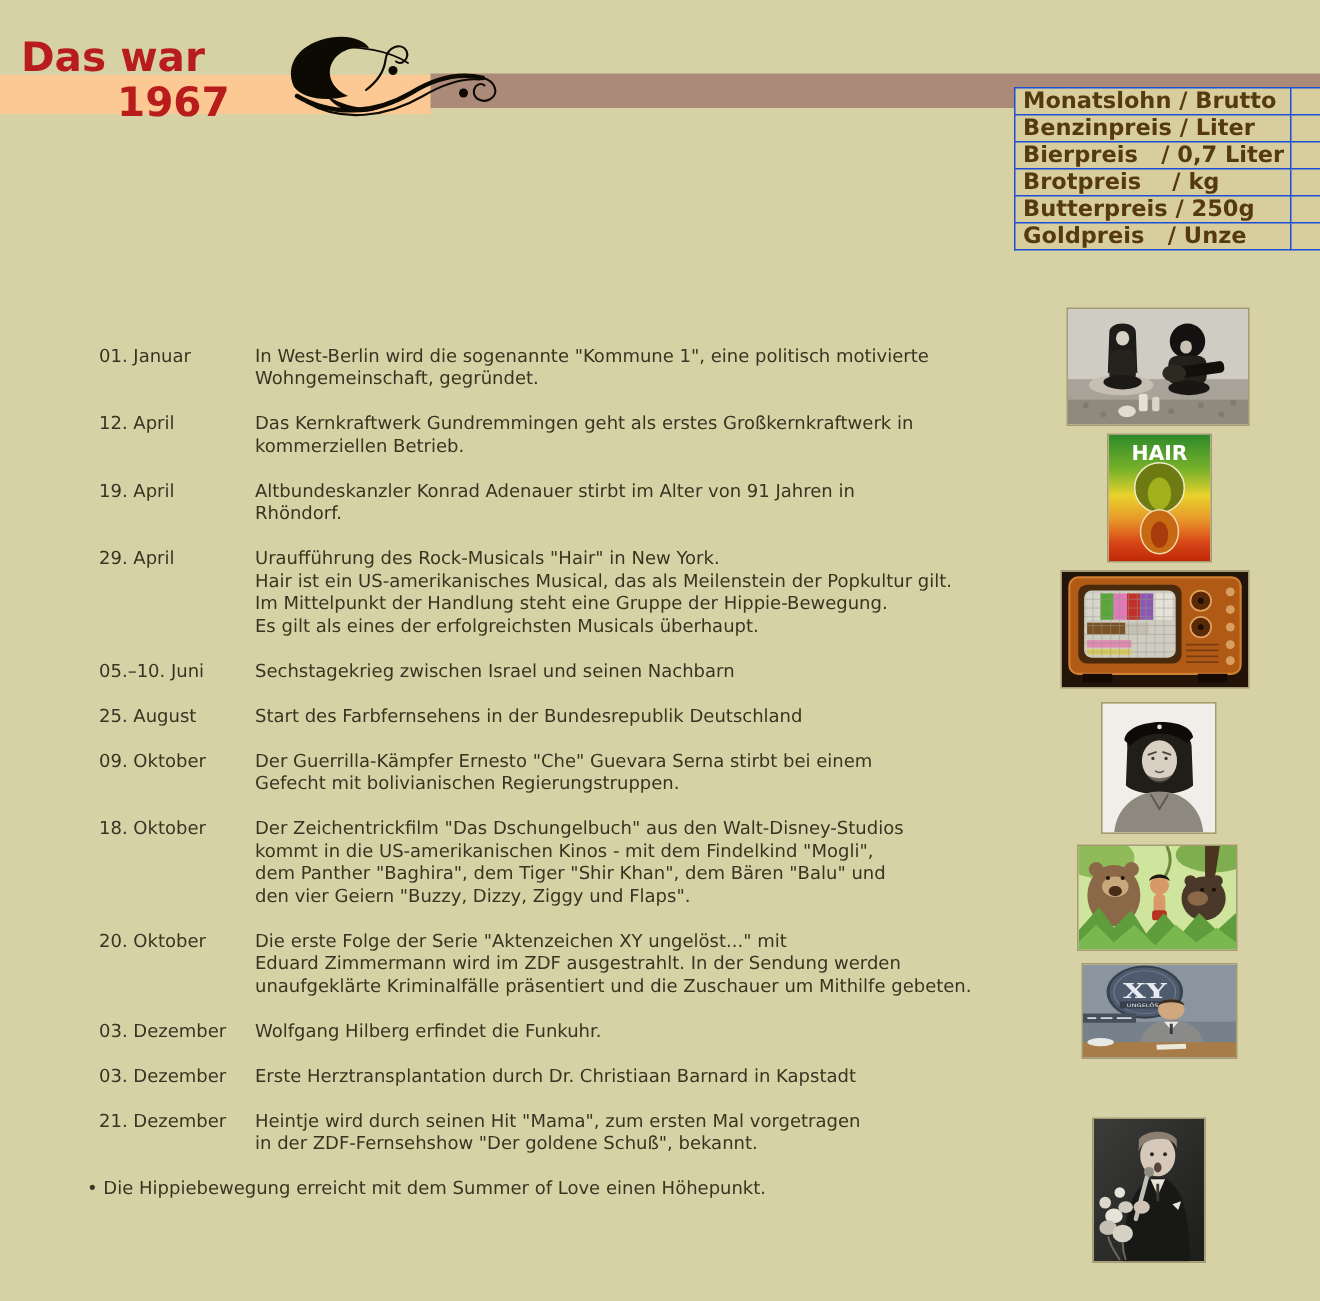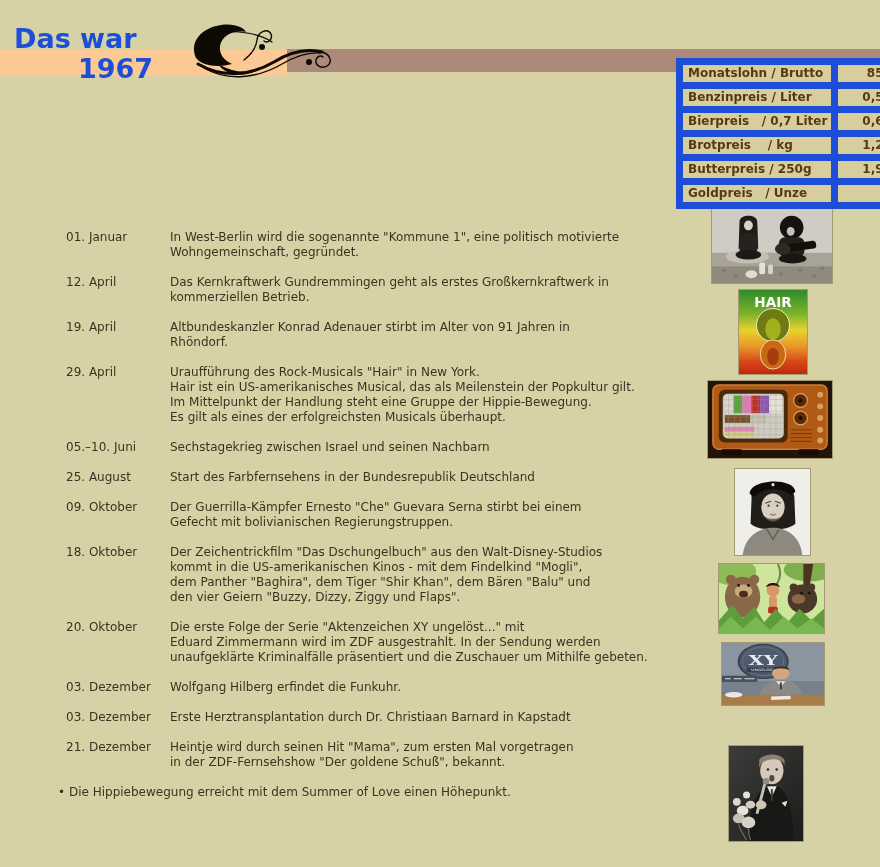--- a/index.html
+++ b/index.html
@@ -5,33 +5,33 @@
   html,body{margin:0;padding:0;background:#d7d2a5;}
   #page{
     position:relative;width:880px;height:867px;overflow:hidden;
     background:#d7d2a5;
     font-family:"DejaVu Sans","Liberation Sans",sans-serif;
     color:#3b3322;
   }
   
   .band-peach{position:absolute;left:0;top:50px;width:287px;height:26px;background:#fcc893;}
   .band-mauve{position:absolute;left:287px;top:49px;width:593px;height:23px;background:#ac8a79;}
-  .title-line{position:absolute;font-weight:bold;font-size:27px;color:#1d4ed8;letter-spacing:0;z-index:3;line-height:1;}
+  .title-line{position:absolute;font-weight:bold;font-size:27px;color:#b91c1c;letter-spacing:0;z-index:3;line-height:1;}
   .title1{left:14px;top:25px;}
   .title2{left:78px;top:55px;}
   .flourish{position:absolute;left:188px;top:22px;width:148px;height:58px;z-index:4;}
   
   .price-table{
     position:absolute;left:676px;top:58px;width:194px;z-index:5;
     border-collapse:collapse;background:#d8cd9c;
     border:1px solid #7c5e38;
   }
   .price-table td{
-    border:7px solid #1d4ed8;
-    font-size:12px;font-weight:bold;color:#553a10;
+    border:1px solid #1d4ed8;
+    font-size:15px;font-weight:bold;color:#553a10;
     padding:2px 4px 2px 5px;height:13px;line-height:13px;
     white-space:pre;
   }
   .price-table td.val{text-align:right;width:52px;padding-right:4px;padding-left:24px;}
   
   .timeline{position:absolute;left:66px;top:230px;width:648px;font-size:12px;line-height:15px;}
   .event{display:flex;margin-bottom:15px;}
   .event-date{width:104px;flex:none;}
   .event-text{white-space:pre-wrap;flex:1;}
   .event-text b, .note b{font-weight:normal;}

